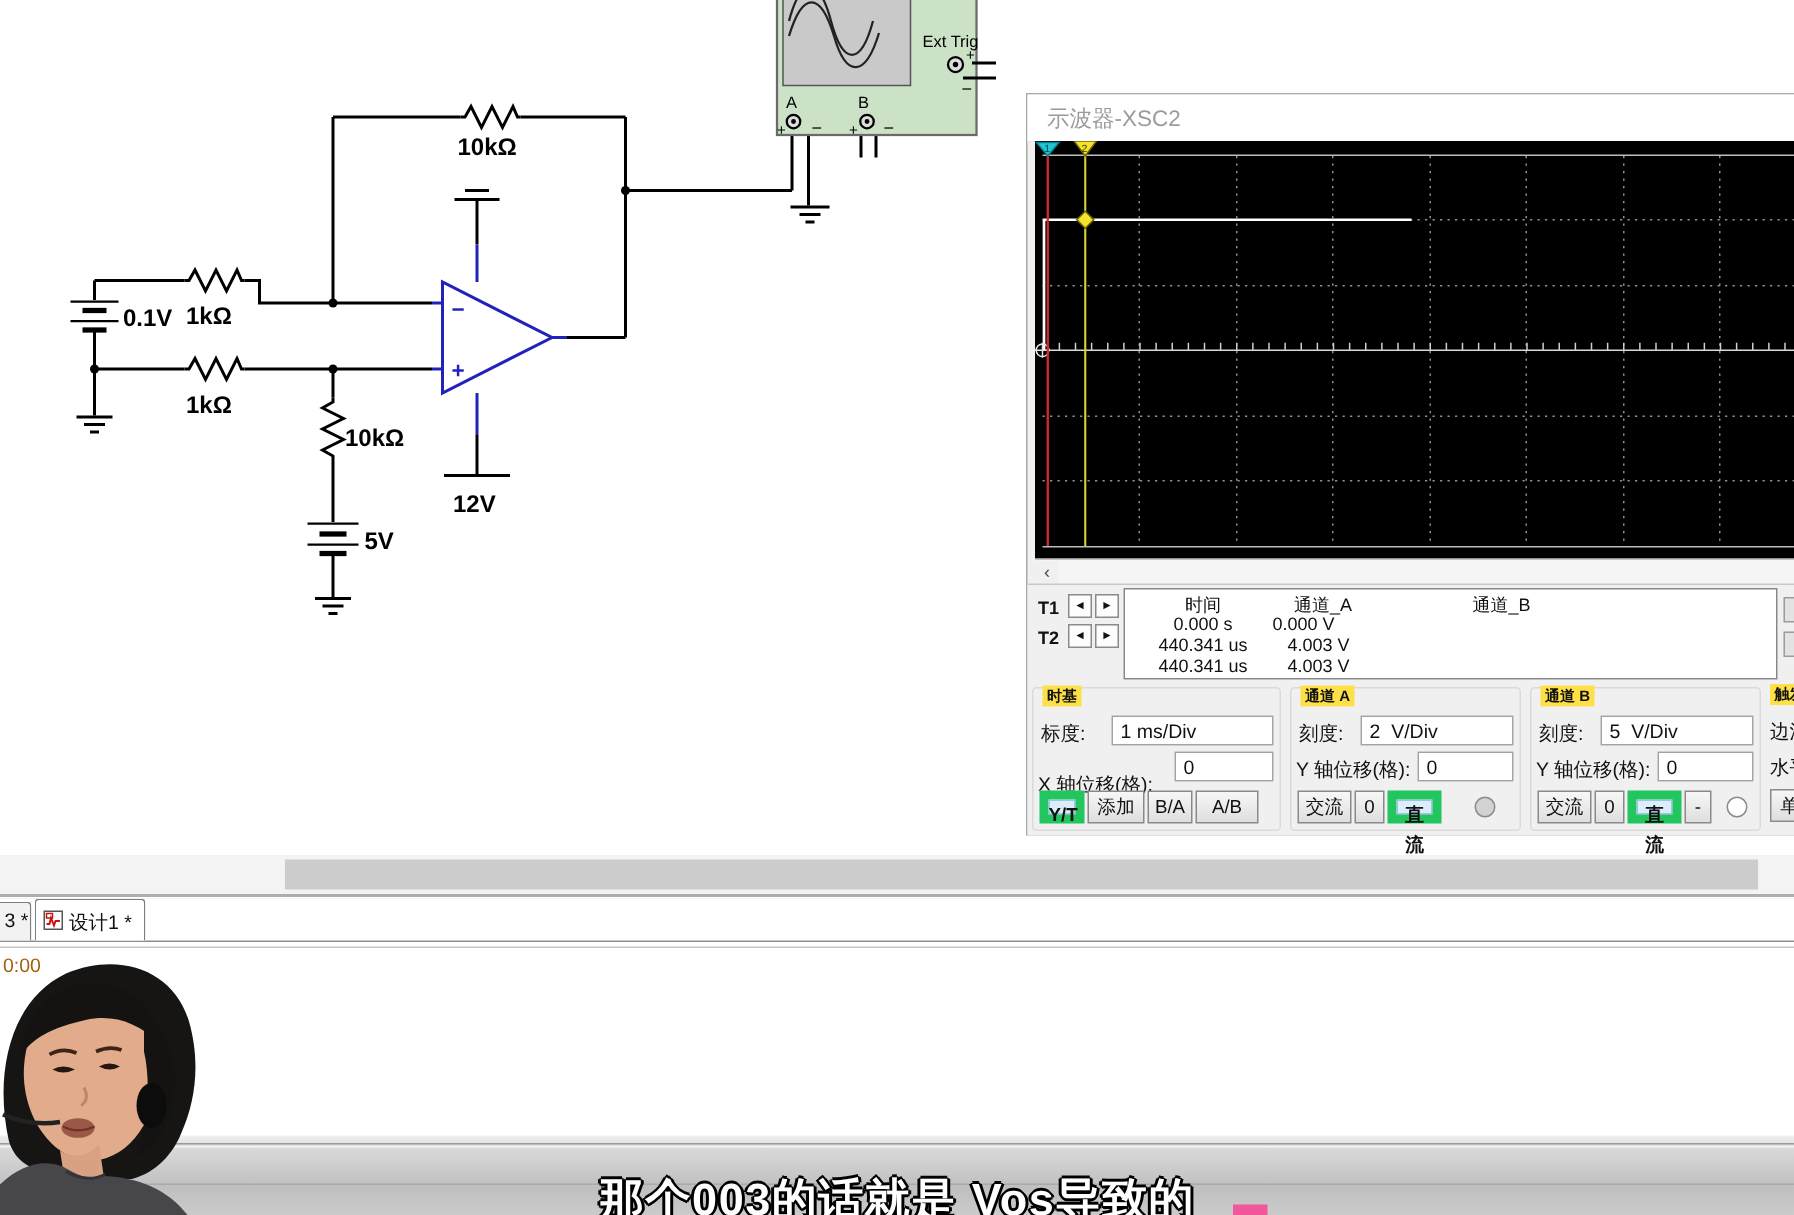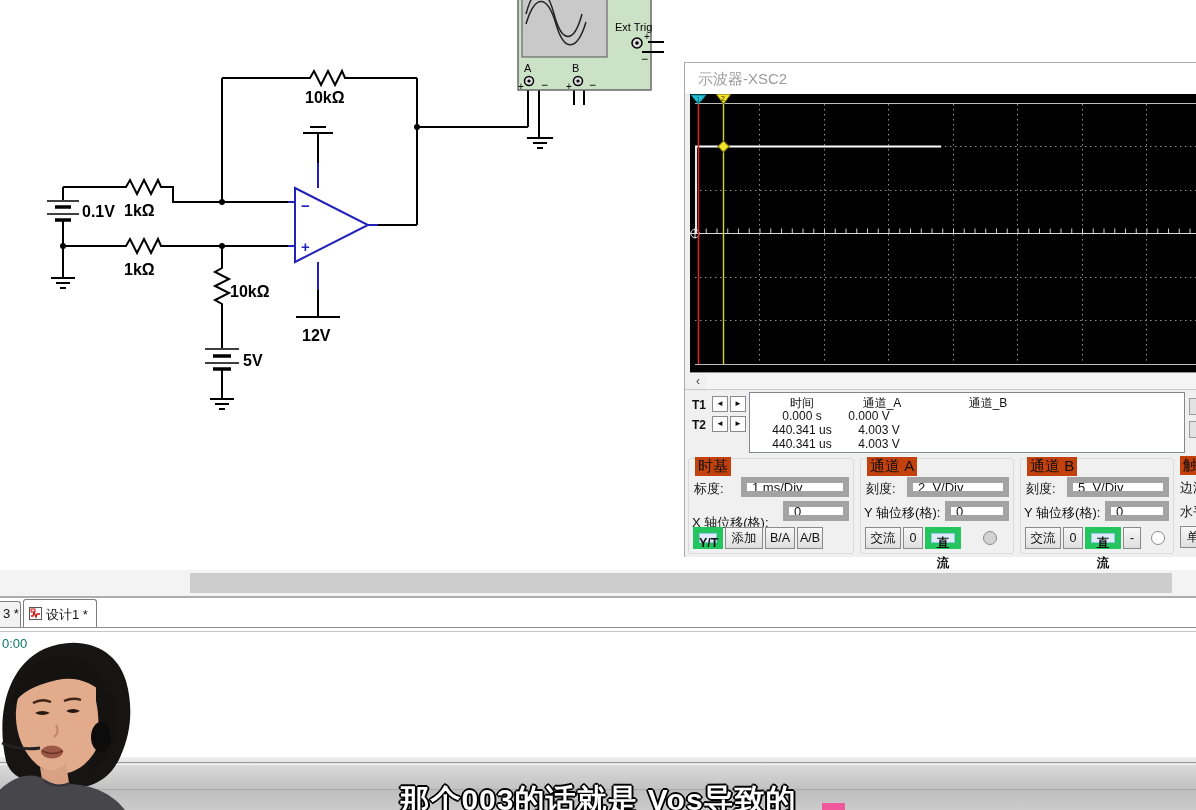--- a/index.html
+++ b/index.html
@@ -19,39 +19,39 @@
     font-size:12px;text-align:center;line-height:14px;}
   #scope-meas{left:0;top:326px;width:562px;height:66px;background:#f0f0f0;border-top:1px solid #c7c7c7;}
   .cursor-label{font-size:12px;color:#111;font-weight:bold;}
   .cursor-btn{width:16px;height:16px;background:#fdfdfd;border:1px solid #8a8a8a;box-sizing:border-box;
     font-size:8px;color:#111;text-align:center;line-height:14px;}
   #meas-table{left:64px;top:2px;width:436px;height:61px;background:#fff;border:1px solid #828790;box-sizing:border-box;}
   .tcell{font-size:12px;color:#111;white-space:nowrap;transform:translateX(-50%);}
   .cutbtn{width:26px;height:17px;background:#e3e3e3;border:1px solid #9c9c9c;box-sizing:border-box;}
   #scope-controls{left:0;top:392px;width:562px;height:102px;background:#f0f0f0;}
   .grp{border:1px solid #dadada;border-radius:3px;height:96px;top:3px;box-sizing:border-box;background:#f0f0f0;}
-  .grp-title{left:6px;top:-2px;font-size:15px;color:#111;background:#c2410c;padding:0 3px;}
+  .grp-title{left:6px;top:-2px;font-size:10px;color:#111;background:#fde047;padding:0 3px;font-weight:bold;}
   .ctl-label{font-size:13px;color:#111;white-space:nowrap;}
-  .tbox{background:#fff;border:6px solid #a3a3a3;box-sizing:border-box;height:20px;font-size:13px;
+  .tbox{background:#fff;border:1px solid #a3a3a3;box-sizing:border-box;height:20px;font-size:13px;
     color:#111;padding:0 0 0 5px;font-family:"Liberation Sans","DejaVu Sans",sans-serif;}
   .sbtn{height:22px;background:linear-gradient(#f7f7f7,#dedede);border:1px solid #8a8a8a;box-sizing:border-box;
     font-size:12.5px;color:#111;text-align:center;line-height:20px;}
   .sbtn.active{background:#ddecfa;border:6px solid #22c55e;box-shadow:inset 0 0 0 1px #9cc3e8;font-weight:bold;}
   .radio{width:14px;height:14px;border-radius:50%;border:1px solid #8a8a8a;box-sizing:border-box;}
 
   
   #hscroll-track{left:0;top:570px;width:1196px;height:26px;background:#f3f3f3;}
   #hscroll-thumb{left:190px;top:3px;width:982px;height:20px;background:#cccccc;}
   #hscroll-sep{left:0;top:596px;width:1196px;height:2px;background:#adadad;border-bottom:1px solid #fff;}
   #tabbar{left:0;top:599px;width:1196px;height:28px;background:#fff;border-bottom:1px solid #8f8f8f;}
   .tab{box-sizing:border-box;border:1px solid #7d7d7d;border-bottom:none;background:#f2f2f2;
     font-size:13px;color:#111;border-radius:3px 3px 0 0;}
   .tab.active{background:#fff;}
   #tabbar-line2{left:0;top:631px;width:1196px;height:1px;background:#c6c6c6;}
-  #sim-time{left:2px;top:636px;font-size:13px;color:#0f766e;}
+  #sim-time{left:2px;top:636px;font-size:13px;color:#a16207;}
   #bottom-bar{left:0;top:757px;width:1196px;height:53px;
     background:linear-gradient(180deg,#f0f0f0 0%,#d8d8d8 18%,#bfbfbf 65%,#cbcbcb 100%);}
   .bar-line1{left:0;top:5px;width:100%;height:1px;background:#9b9b9b;}
   .bar-line2{left:0;top:7px;width:100%;height:1px;background:#f2f2f2;}
   .bar-line3{left:0;top:32px;width:100%;height:1px;background:#aaaaaa;}
   #subtitle{left:0;top:768px;width:1196px;text-align:center;font-size:30px;font-weight:bold;color:#fff;
     letter-spacing:1px;
     text-shadow:-2px 0 #000,2px 0 #000,0 -2px #000,0 2px #000,-1px -1px #000,1px -1px #000,-1px 1px #000,1px 1px #000;margin-top:12px;}
   #progress-pip{left:822px;top:803px;width:23px;height:7px;}
 </style>
@@ -235,21 +235,21 @@
     <div class="abs cursor-btn" style="left:27px;top:6px;">◄</div>
     <div class="abs cursor-btn" style="left:45px;top:6px;">►</div>
     <div class="abs cursor-label" style="left:7px;top:28px;">T2</div>
     <div class="abs cursor-btn" style="left:27px;top:26px;">◄</div>
     <div class="abs cursor-btn" style="left:45px;top:26px;">►</div>
     <div class="abs cursor-label" style="left:7px;top:64px;">T2-T1</div>
 
     <div class="abs" id="meas-table">
       <div class="abs tcell" style="left:52px;top:2px;">时间</div>
       <div class="abs tcell" style="left:132px;top:2px;">通道_A</div>
-      <div class="abs tcell" style="left:238px;top:2px;">通道_B</div>
+      <div class="abs tcell" style="left:251px;top:2px;">通道_B</div>
       <div class="abs tcell" style="left:52px;top:16px;">0.000 s</div>
       <div class="abs tcell" style="left:119px;top:16px;">0.000 V</div>
       <div class="abs tcell" style="left:238px;top:16px;"></div>
       <div class="abs tcell" style="left:52px;top:30px;">440.341 us</div>
       <div class="abs tcell" style="left:129px;top:30px;">4.003 V</div>
       <div class="abs tcell" style="left:238px;top:30px;"></div>
       <div class="abs tcell" style="left:52px;top:44px;">440.341 us</div>
       <div class="abs tcell" style="left:129px;top:44px;">4.003 V</div>
       <div class="abs tcell" style="left:238px;top:44px;"></div>
     </div>
@@ -261,21 +261,21 @@
 
     <div class="abs grp" style="left:3px;width:166px;">
       <div class="abs grp-title">时基</div>
       <div class="abs ctl-label" style="left:5px;top:21px;">标度:</div>
       <input class="abs tbox" style="left: 52px; top: 18px; width: 108px;" value="1 ms/Div">
       <div class="abs ctl-label" style="left:3px;top:55px;">X 轴位移(格):</div>
       <input class="abs tbox" style="left: 94px; top: 42px; width: 66px;" value="0">
       <div class="abs sbtn active" style="left:4px;top:68px;width:30px;">Y/T</div>
       <div class="abs sbtn" style="left:36px;top:68px;width:38px;">添加</div>
       <div class="abs sbtn" style="left:76px;top:68px;width:30px;">B/A</div>
-      <div class="abs sbtn" style="left:108px;top:68px;width:26px;">A/B</div>
+      <div class="abs sbtn" style="left:108px;top:68px;width:42px;">A/B</div>
     </div>
 
     <div class="abs grp" style="left:175px;width:154px;">
       <div class="abs grp-title">通道 A</div>
       <div class="abs ctl-label" style="left:5px;top:21px;">刻度:</div>
       <input class="abs tbox" style="left: 46px; top: 18px; width: 102px;" value="2  V/Div">
       <div class="abs ctl-label" style="left:3px;top:45px;">Y 轴位移(格):</div>
       <input class="abs tbox" style="left: 84px; top: 42px; width: 64px;" value="0">
       <div class="abs sbtn" style="left:4px;top:68px;width:36px;">交流</div>
       <div class="abs sbtn" style="left:42px;top:68px;width:20px;">0</div>

